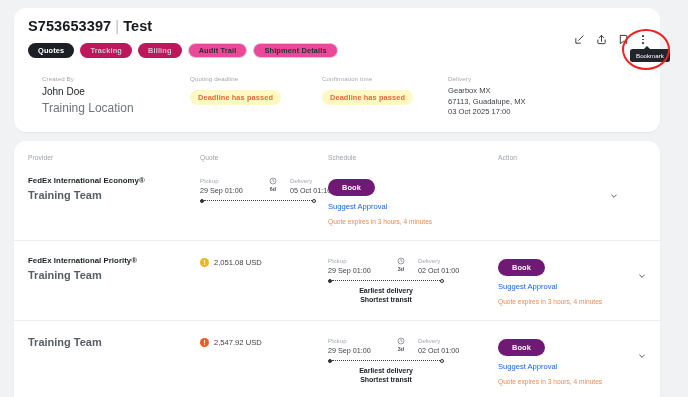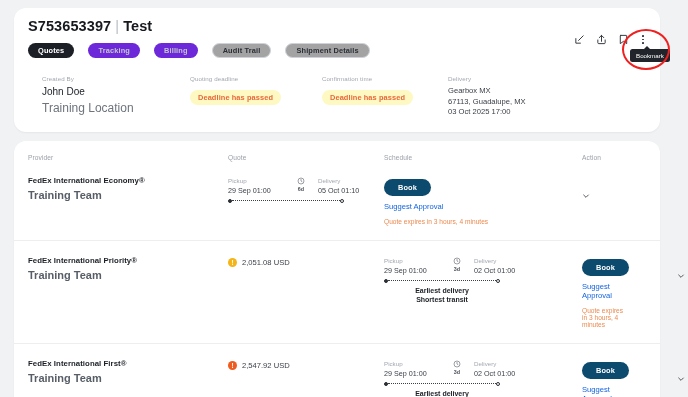--- a/index.html
+++ b/index.html
@@ -20,30 +20,30 @@
 
   
   .header-card { padding: 10px 14px 14px 14px; position: relative; }
   .title-row { display: flex; align-items: center; }
   .title {
     font-size: 14.5px; font-weight: bold; color: #15181d; letter-spacing: .1px;
   }
   .title .sep { color: #b9bec6; font-weight: 400; padding: 0 4px; }
 
   
-  .tabs { display: flex; gap: 14px; margin-top: 9px; align-items: center; }
+  .tabs { display: flex; gap: 6px; margin-top: 9px; align-items: center; }
   .pill {
     height: 15px; border-radius: 10px; padding: 0 10px;
     display: flex; align-items: center; justify-content: center;
     font-size: 7.4px; font-weight: bold; letter-spacing: .15px;
     white-space: nowrap; cursor: pointer; user-select: none;
   }
   .pill.active { background: #1c1f26; color: #fff; }
-  .pill.disabled { background: #6d28d9; color: #c3c6cb; cursor: default; }
-  .pill.outline { background: #a3a3a3; border: .8px solid #cfd3d9; color: #2b2f36; }
+  .pill.disabled { background: #be185d; color: #c3c6cb; cursor: default; }
+  .pill.outline { background: #ec4899; border: .8px solid #cfd3d9; color: #2b2f36; }
 
   
   .info-grid {
     display: grid;
     grid-template-columns: 148px 132px 126px 128px auto;
     margin-top: 17px;
     padding-left: 14px;
   }
   .info-label { font-size: 6.2px; color: #a2a7af; margin-bottom: 4px; letter-spacing:.1px;}
   .info-strong { font-size: 10px; color: #20242b; margin-bottom: 4px; }
@@ -82,21 +82,20 @@
     border-radius: 50%; pointer-events: none;
   }
 
   
   .quotes-card { margin-top: 9px; padding: 0 0 18px 0; }
   .qrow {
     display: grid;
     grid-template-columns: 172px 128px 170px auto 28px;
     padding: 0 14px;
     align-items: start;
-    gap: 28px;
   }
   .col-head { font-size: 6.6px; color: #9ba0a8; padding-top: 13px; letter-spacing: .1px; }
   .qbody { border-top: .8px solid #eceef0; }
   .qbody:first-of-type { border-top: none; }
   .qbody .qrow { padding-top: 15px; padding-bottom: 15px; }
 
   .prov-name { font-size: 7.8px; font-weight: bold; color: #1b1f25; margin-bottom: 4px; letter-spacing: .05px;}
   .prov-sub { font-size: 11px; color: #585e67; font-weight: bold; }
 
   .quote-wrap { display: flex; align-items: center; gap: 5px; padding-top: 2px; }
@@ -120,21 +119,21 @@
   .track { display: flex; align-items: center; margin-top: 4px; width: 116px; }
   .knob { width: 4.4px; height: 4.4px; border-radius: 50%; border: 1.2px solid #2b2f36; background:#fff; flex:none; }
   .knob.filled { background: #2b2f36; }
   .dline { flex: 1; height: 0; border-top: 1.3px dotted #3b4048; }
   .sched-notes { text-align: center; width: 116px; margin-top: 3px; }
   .sched-notes div { font-size: 7px; font-weight: bold; color: #1b1f25; line-height: 9px;}
 
   
   .action { padding-top: 0; }
   .book-btn {
-    background: #0c4a6e; color: #fff; border: none; border-radius: 9px;
+    background: #701a75; color: #fff; border: none; border-radius: 9px;
     font-size: 7.4px; font-weight: bold; padding: 4px 14px; cursor: pointer;
     letter-spacing: .1px;
   }
   .sugg {
     display: block; margin-top: 6px; font-size: 7.6px; color: #1565e0;
     cursor: pointer; text-decoration: none;
   }
   .expires { margin-top: 7px; font-size: 6.6px; color: #eb8a51; }
 
   .chev { padding-top: 16px; display:flex; justify-content:flex-end; cursor:pointer; }
@@ -324,21 +323,20 @@
     <div class="chev">
       <svg width="8" height="8" viewBox="0 0 24 24" fill="none" stroke="#3b4048" stroke-width="2.6" stroke-linecap="round" stroke-linejoin="round">
         <path d="M5 9l7 7 7-7"></path>
       </svg>
     </div>
   </div>
         </div>
         <div class="qbody">
   <div class="qrow">
     <div>
-      <div class="prov-name">FedEx International First®</div>
       <div class="prov-sub">Training Team</div>
     </div>
 
     <div class="quote-wrap">
       <span class="coin" style="background:#ef5c1f"></span>
       <span class="qamount">2,547.92 USD</span>
 
     </div>
 
     <div class="sched">

